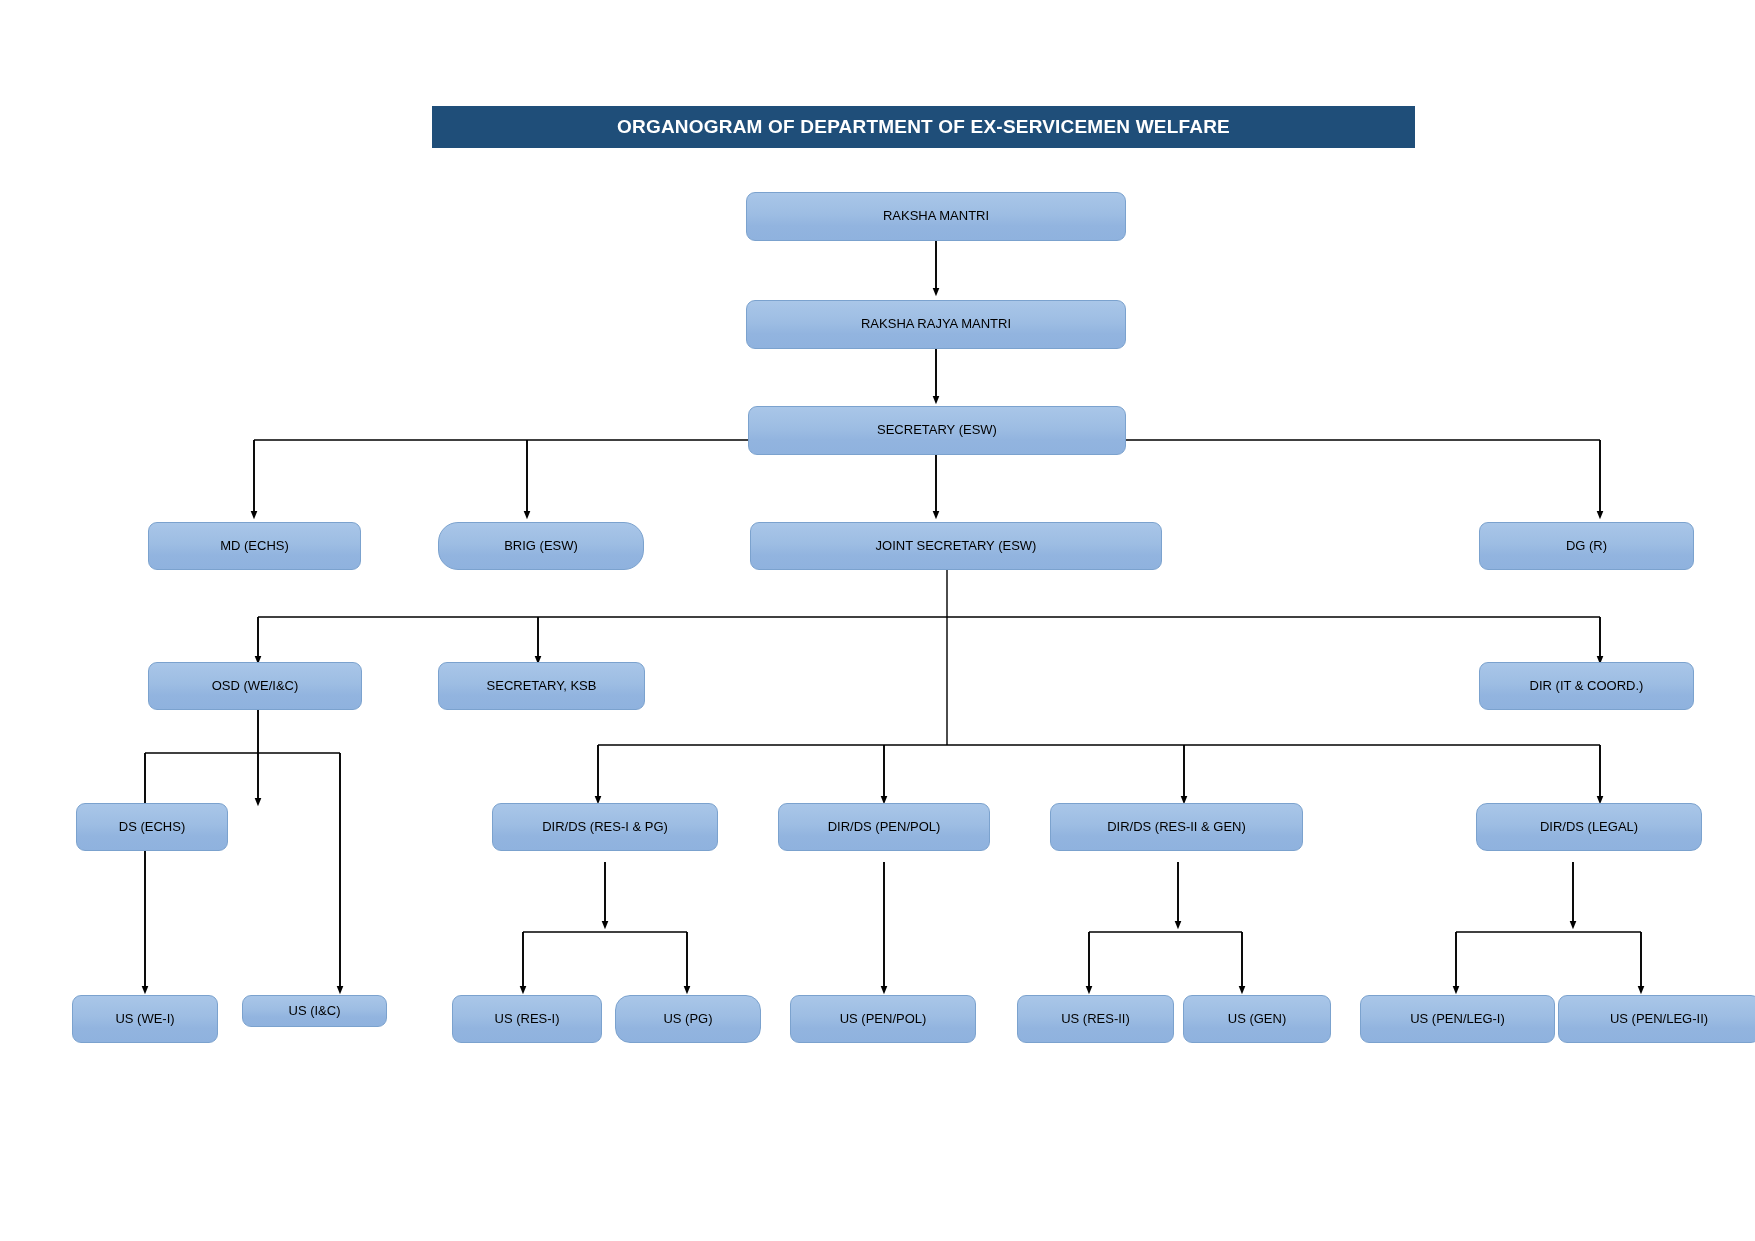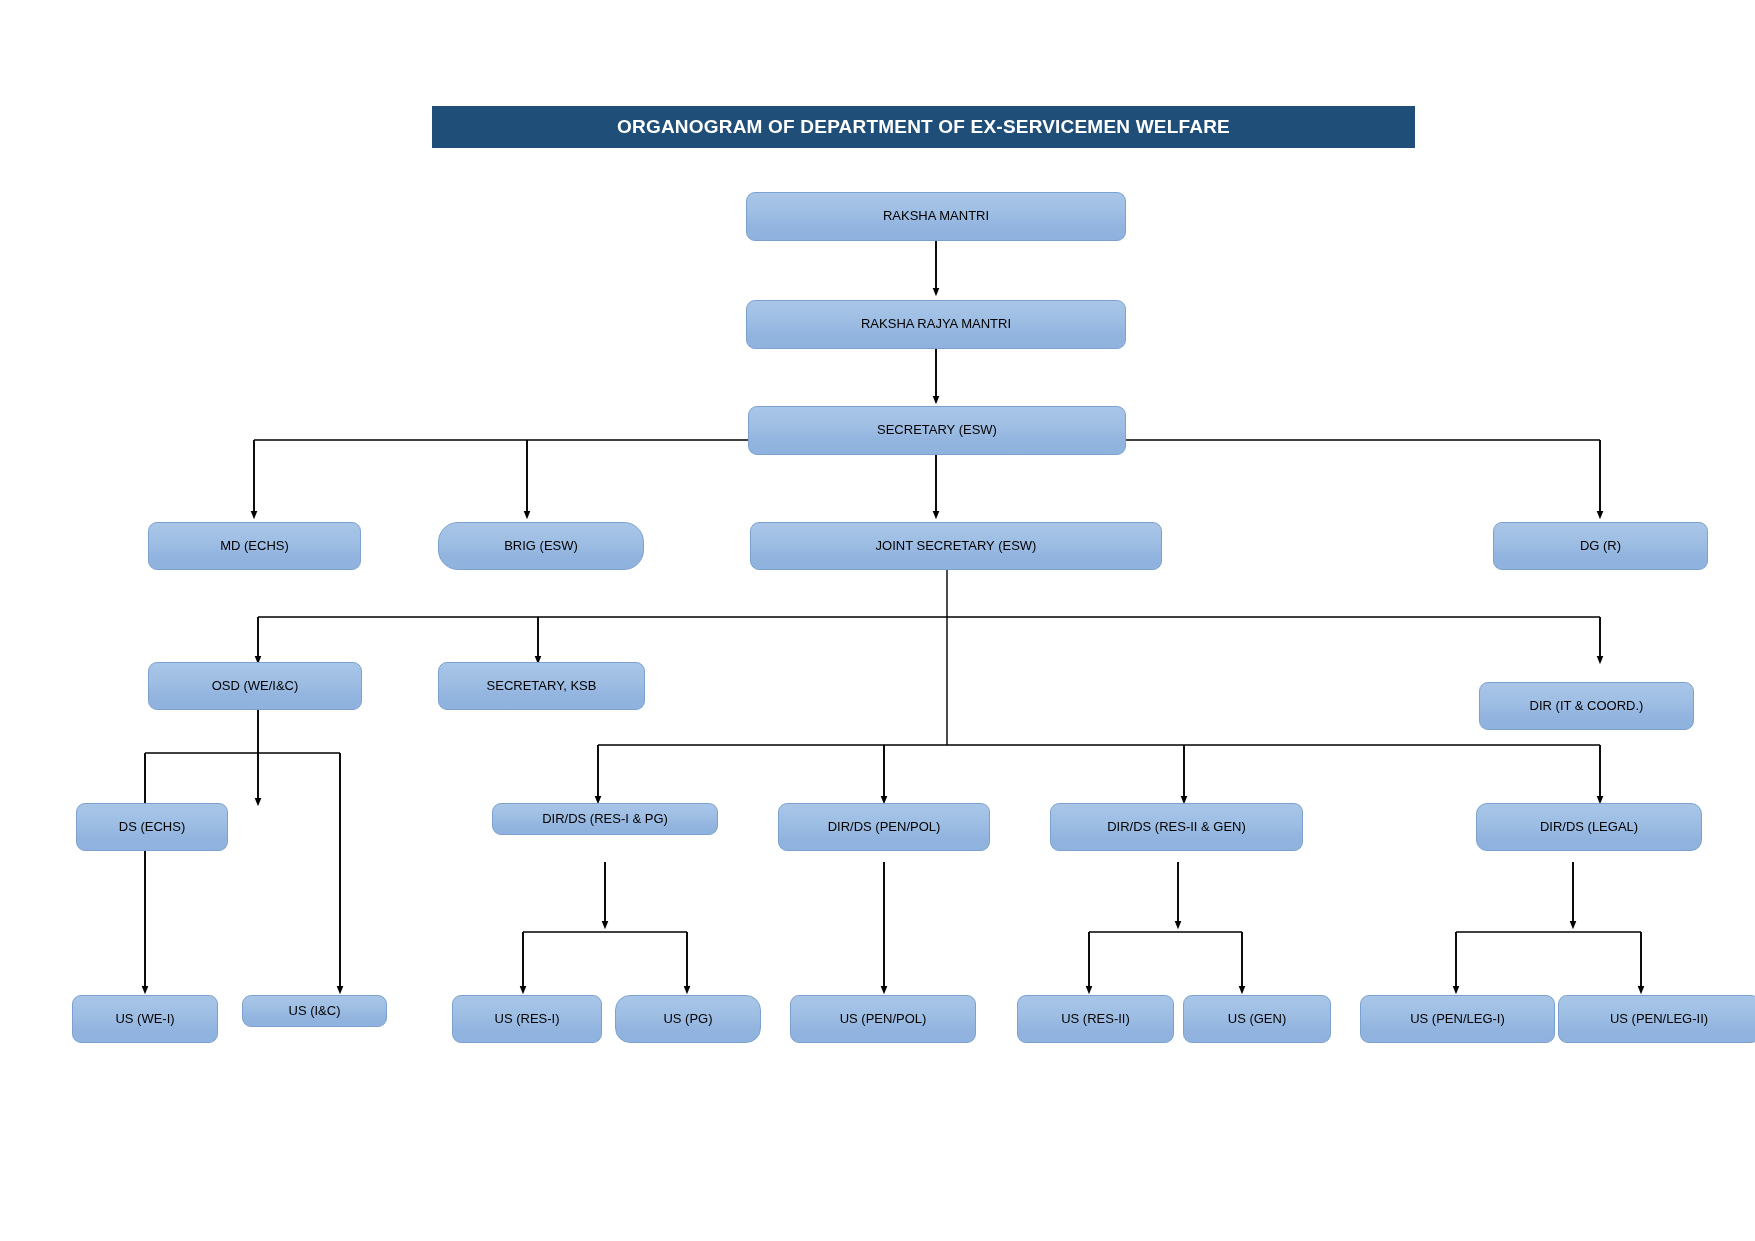--- a/index.html
+++ b/index.html
@@ -179,38 +179,38 @@
 
   <div class="node" style="left:148px; top:522px; width:213px; height:48px;">
     <span>MD (ECHS)</span>
   </div>
   <div class="node" style="left:438px; top:522px; width:206px; height:48px;border-radius:20px;">
     <span>BRIG (ESW)</span>
   </div>
   <div class="node" style="left:750px; top:522px; width:412px; height:48px;">
     <span>JOINT SECRETARY (ESW)</span>
   </div>
-  <div class="node" style="left:1479px; top:522px; width:215px; height:48px;margin-left:14px;">
+  <div class="node" style="left:1479px; top:522px; width:215px; height:48px;">
     <span>DG (R)</span>
   </div>
 
   <div class="node" style="left:148px; top:662px; width:214px; height:48px;">
     <span>OSD (WE/I&amp;C)</span>
   </div>
   <div class="node" style="left:438px; top:662px; width:207px; height:48px;">
     <span>SECRETARY, KSB</span>
   </div>
-  <div class="node" style="left:1479px; top:662px; width:215px; height:48px;margin-top:20px;">
+  <div class="node" style="left:1479px; top:662px; width:215px; height:48px;">
     <span>DIR (IT &amp; COORD.)</span>
   </div>
 
   <div class="node" style="left:76px; top:803px; width:152px; height:48px;">
     <span>DS (ECHS)</span>
   </div>
-  <div class="node" style="left:492px; top:803px; width:226px; height:32px;">
+  <div class="node" style="left:492px; top:803px; width:226px; height:48px;">
     <span>DIR/DS (RES-I &amp; PG)</span>
   </div>
   <div class="node" style="left:778px; top:803px; width:212px; height:48px;">
     <span>DIR/DS (PEN/POL)</span>
   </div>
   <div class="node" style="left:1050px; top:803px; width:253px; height:48px;">
     <span>DIR/DS (RES-II &amp; GEN)</span>
   </div>
   <div class="node" style="left:1476px; top:803px; width:226px; height:48px;border-radius:11px;">
     <span>DIR/DS (LEGAL)</span>

